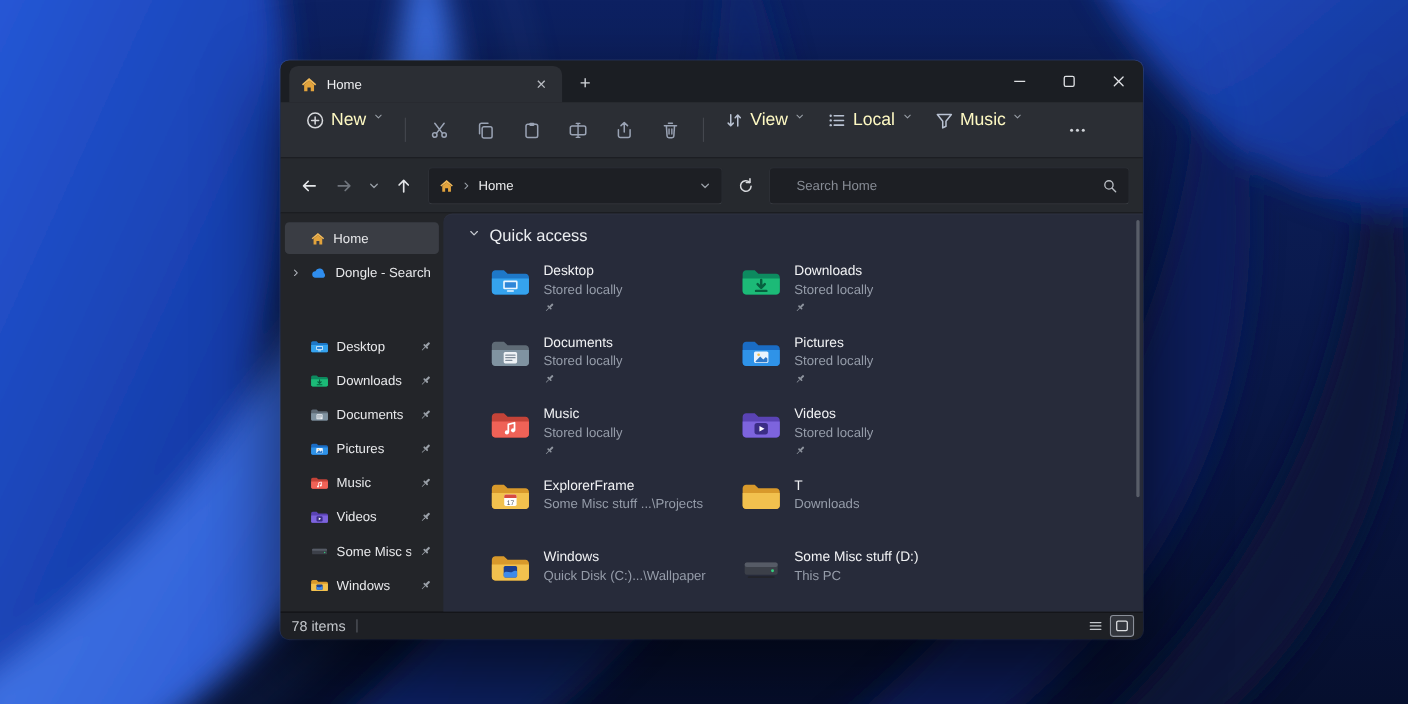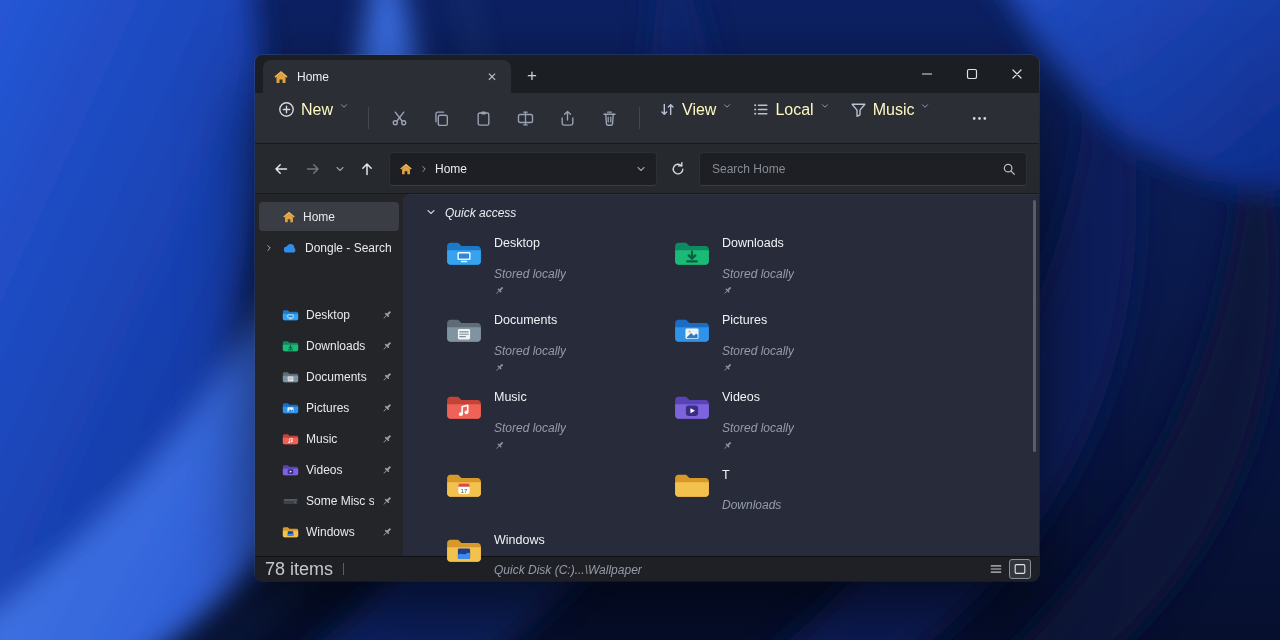--- a/index.html
+++ b/index.html
@@ -45,47 +45,47 @@
           padding:0 12px 0 10px;border-bottom:1px solid #17191d;}
   .nav-btn{width:32px;height:32px;flex:none;display:flex;align-items:center;justify-content:center;border-radius:4px;color:#e4e6e9;}
   .nav-btn.small{width:22px;}
   .nav-btn.disabled{color:#70757d;}
   .addressbar{flex:none;width:248px;height:32px;background:#1d1f24;border:1px solid #2c2f35;border-bottom-color:#3a3d43;
               border-radius:4px;display:flex;align-items:center;gap:6px;padding:0 9px;margin-left:6px;}
   .crumb{font-size:12px;color:#e9eaec;}
   .refresh-btn{width:30px;height:32px;display:flex;align-items:center;justify-content:center;color:#d7d9dd;margin:0 6px;border-radius:4px;}
   .searchbox{flex:1;height:32px;background:#1d1f24;border:1px solid #2c2f35;border-bottom-color:#3a3d43;
              border-radius:4px;display:flex;align-items:center;padding:0 10px;gap:8px;}
-  .searchbox input{flex:1;min-width:0;background:transparent;border:none;outline:none;color:#f0abfc;font-size:12px;}
+  .searchbox input{flex:1;min-width:0;background:transparent;border:none;outline:none;color:#f0abfc;font-size:12px;margin-left:12px;}
   .searchbox input::placeholder{color:#878c95;}
 
   
   .bodyarea{flex:1;min-height:0;display:flex;background:#232529;}
   .sidebar{width:140px;flex:none;padding:8px 4px 0;display:flex;flex-direction:column;gap:2px;}
   .side-item{height:29px;flex:none;display:flex;align-items:center;gap:7px;padding:0 6px 0 4px;border-radius:4px;
              font-size:12px;color:#e8e9eb;}
   .side-item.selected{background:#3a3d44;}
   .side-item.group-gap{margin-top:36px;}
   .gutter{width:12px;flex:none;display:flex;align-items:center;justify-content:center;color:#b0b4bb;}
   .side-label{flex:1;min-width:0;white-space:nowrap;overflow:hidden;}
   .side-pin{flex:none;color:#9aa0a8;}
 
   .content{flex:1;min-width:0;background:#272b3a;border-top-left-radius:8px;position:relative;
            padding:12px 18px 0 22px;box-shadow:inset 0 1px 0 rgba(255,255,255,.03);}
-  .section-hdr{display:flex;align-items:flex-start;gap:8px;color:#eceef1;font-size:12px;font-style:italic;}
+  .section-hdr{display:flex;align-items:flex-start;gap:8px;color:#eceef1;font-size:15px;}
   .grid{margin:16px 0 0 20px;display:grid;grid-template-columns:228px 228px;row-gap:17px;}
   .tile{display:flex;gap:11px;align-items:flex-start;width:218px;min-height:48px;}
   .tile-txt{min-width:0;}
   .tile-name{font-size:12.5px;color:#f1f2f4;line-height:1.25;white-space:nowrap;overflow:hidden;}
-  .tile-sub{font-size:12px;color:#959ca9;line-height:1.3;margin-top:15px;white-space:nowrap;overflow:hidden;font-style:italic;}
+  .tile-sub{font-size:12px;color:#959ca9;line-height:1.3;margin-top:1px;white-space:nowrap;overflow:hidden;}
   .scrollbar{position:absolute;top:6px;right:3px;width:3px;height:252px;background:#585d68;border-radius:2px;}
 
   
   .statusbar{height:24px;flex:none;background:#1e2025;border-top:1px solid #101215;display:flex;align-items:center;
-             padding:0 8px 0 10px;gap:10px;color:#c4c7cc;font-size:18px;}
+             padding:0 8px 0 10px;gap:10px;color:#c4c7cc;font-size:13px;}
   .sb-div{width:1px;height:12px;background:#5a5e66;}
   .sb-right{margin-left:auto;display:flex;gap:6px;align-items:center;}
   .sb-box{border:1px solid #8a8f99;background:#33363d;border-radius:3px;width:20px;height:18px;
           display:flex;align-items:center;justify-content:center;}
 
   
   .ic16{width:16px;height:16px;flex:none;}
   .ic17{width:17px;height:17px;flex:none;}
   .ic14{width:14px;height:14px;flex:none;}
   .ic12{width:12px;height:12px;flex:none;}
@@ -638,37 +638,50 @@
             <div class="tile-sub">Stored locally</div>
             <svg class="pin11">
                 <use href="#i-pin"></use>
               </svg>
           </div>
         </div>
         <div class="tile">
           <svg class="fold">
               <use href="#f-calendar"></use>
             </svg>
+          <div class="tile-txt">
+            <div class="tile-name">ExplorerFrame</div>
+            <div class="tile-sub">Some Misc stuff ...\Projects</div>
+          </div>
         </div>
         <div class="tile">
           <svg class="fold">
               <use href="#f-plain"></use>
             </svg>
           <div class="tile-txt">
             <div class="tile-name">T</div>
             <div class="tile-sub">Downloads</div>
           </div>
         </div>
         <div class="tile">
           <svg class="fold">
               <use href="#f-windows"></use>
             </svg>
           <div class="tile-txt">
             <div class="tile-name">Windows</div>
             <div class="tile-sub">Quick Disk (C:)...\Wallpaper</div>
+          </div>
+        </div>
+        <div class="tile">
+          <svg class="fold">
+              <use href="#f-drive"></use>
+            </svg>
+          <div class="tile-txt">
+            <div class="tile-name">Some Misc stuff (D:)</div>
+            <div class="tile-sub">This PC</div>
           </div>
         </div>
       </div>
 
       <div class="scrollbar"></div>
     </div>
   </div>
 
   <div class="statusbar">
     <span>78 items</span>

